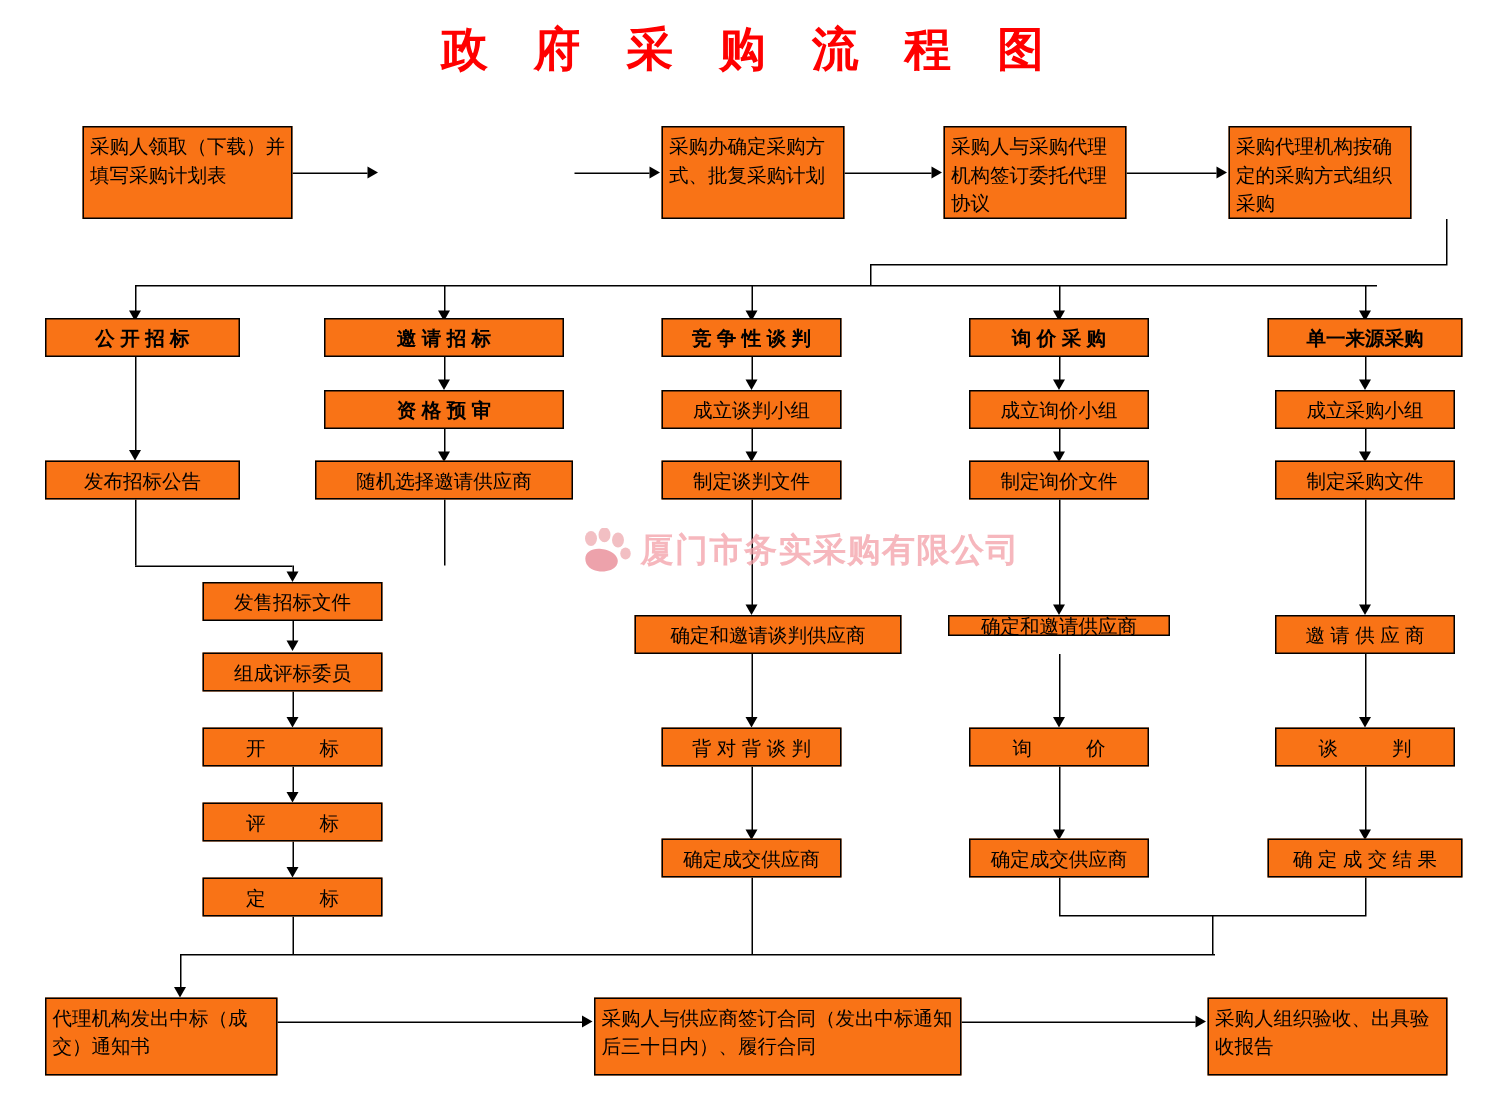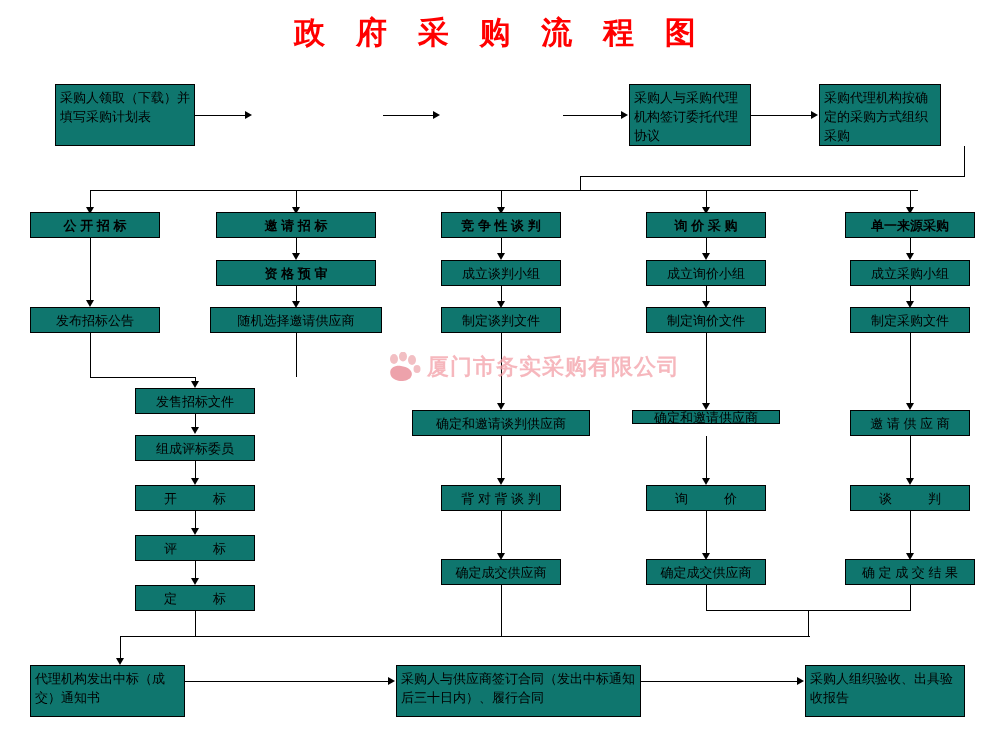--- a/index.html
+++ b/index.html
@@ -26,21 +26,21 @@
     color: #ff0000;
     font-size: 31px;
     font-weight: bold;
     letter-spacing: 10px;
     font-family: "DejaVu Sans", "Liberation Sans", sans-serif;
   }
   .box {
     position: absolute;
     box-sizing: border-box;
     border: 1px solid #000000;
-    background: #0f766e;
+    background: #f97316;
     color: #000000;
     font-size: 13px;
     line-height: 19px;
     padding: 3px 4px;
     text-align: left;
     white-space: pre-wrap;
     z-index: 3;
   }
   .box.center {
     text-align: left;
@@ -100,20 +100,21 @@
   }
 </style>
 </head>
 <body>
 
 <div id="canvas">
 
   <div class="title">政 府 采 购 流 程 图</div>
 
   <div class="box" style="left:55px; top:84px; width:140px; height:62px;">采购人领取（下载）并填写采购计划表</div>
+  <div class="box" style="left:441px; top:84px; width:122px; height:62px;">采购办确定采购方式、批复采购计划</div>
   <div class="box" style="left:629px; top:84px; width:122px; height:62px;">采购人与采购代理机构签订委托代理协议</div>
   <div class="box" style="left:819px; top:84px; width:122px; height:62px;">采购代理机构按确定的采购方式组织采购</div>
 
   <div class="line hline" style="left:195px; top:115px; width:50px;"></div>
   <div class="arrow-right" style="left:245px; top:111px;"></div>
   <div class="line hline" style="left:383px; top:115px; width:50px;"></div>
   <div class="arrow-right" style="left:433px; top:111px;"></div>
   <div class="line hline" style="left:563px; top:115px; width:58px;"></div>
   <div class="arrow-right" style="left:621px; top:111px;"></div>
   <div class="line hline" style="left:751px; top:115px; width:60px;"></div>
@@ -171,21 +172,21 @@
 
   <div class="box center bold" style="left:441px; top:212px; width:120px; height:26px;">竞 争 性 谈 判</div>
   <div class="line vline" style="left:501px; top:238px; height:20px;"></div>
   <div class="arrow-down" style="left:497px; top:253px;"></div>
   <div class="box center" style="left:441px; top:260px; width:120px; height:26px;">成立谈判小组</div>
   <div class="line vline" style="left:501px; top:286px; height:20px;"></div>
   <div class="arrow-down" style="left:497px; top:301px;"></div>
   <div class="box center" style="left:441px; top:307px; width:120px; height:26px;">制定谈判文件</div>
   <div class="line vline" style="left:501px; top:333px; height:74px;"></div>
   <div class="arrow-down" style="left:497px; top:403px;"></div>
-  <div class="box center" style="left:412px; top:410px; width:178px; height:26px;">确定和邀请谈判供应商</div>
+  <div class="box center" style="left:423px; top:410px; width:178px; height:26px;">确定和邀请谈判供应商</div>
   <div class="line vline" style="left:501px; top:436px; height:46px;"></div>
   <div class="arrow-down" style="left:497px; top:478px;"></div>
   <div class="box center" style="left:441px; top:485px; width:120px; height:26px;">背 对 背 谈 判</div>
   <div class="line vline" style="left:501px; top:511px; height:46px;"></div>
   <div class="arrow-down" style="left:497px; top:553px;"></div>
   <div class="box center" style="left:441px; top:559px; width:120px; height:26px;">确定成交供应商</div>
 
   <div class="box center bold" style="left:646px; top:212px; width:120px; height:26px;">询 价 采 购</div>
   <div class="line vline" style="left:706px; top:238px; height:20px;"></div>
   <div class="arrow-down" style="left:702px; top:253px;"></div>

